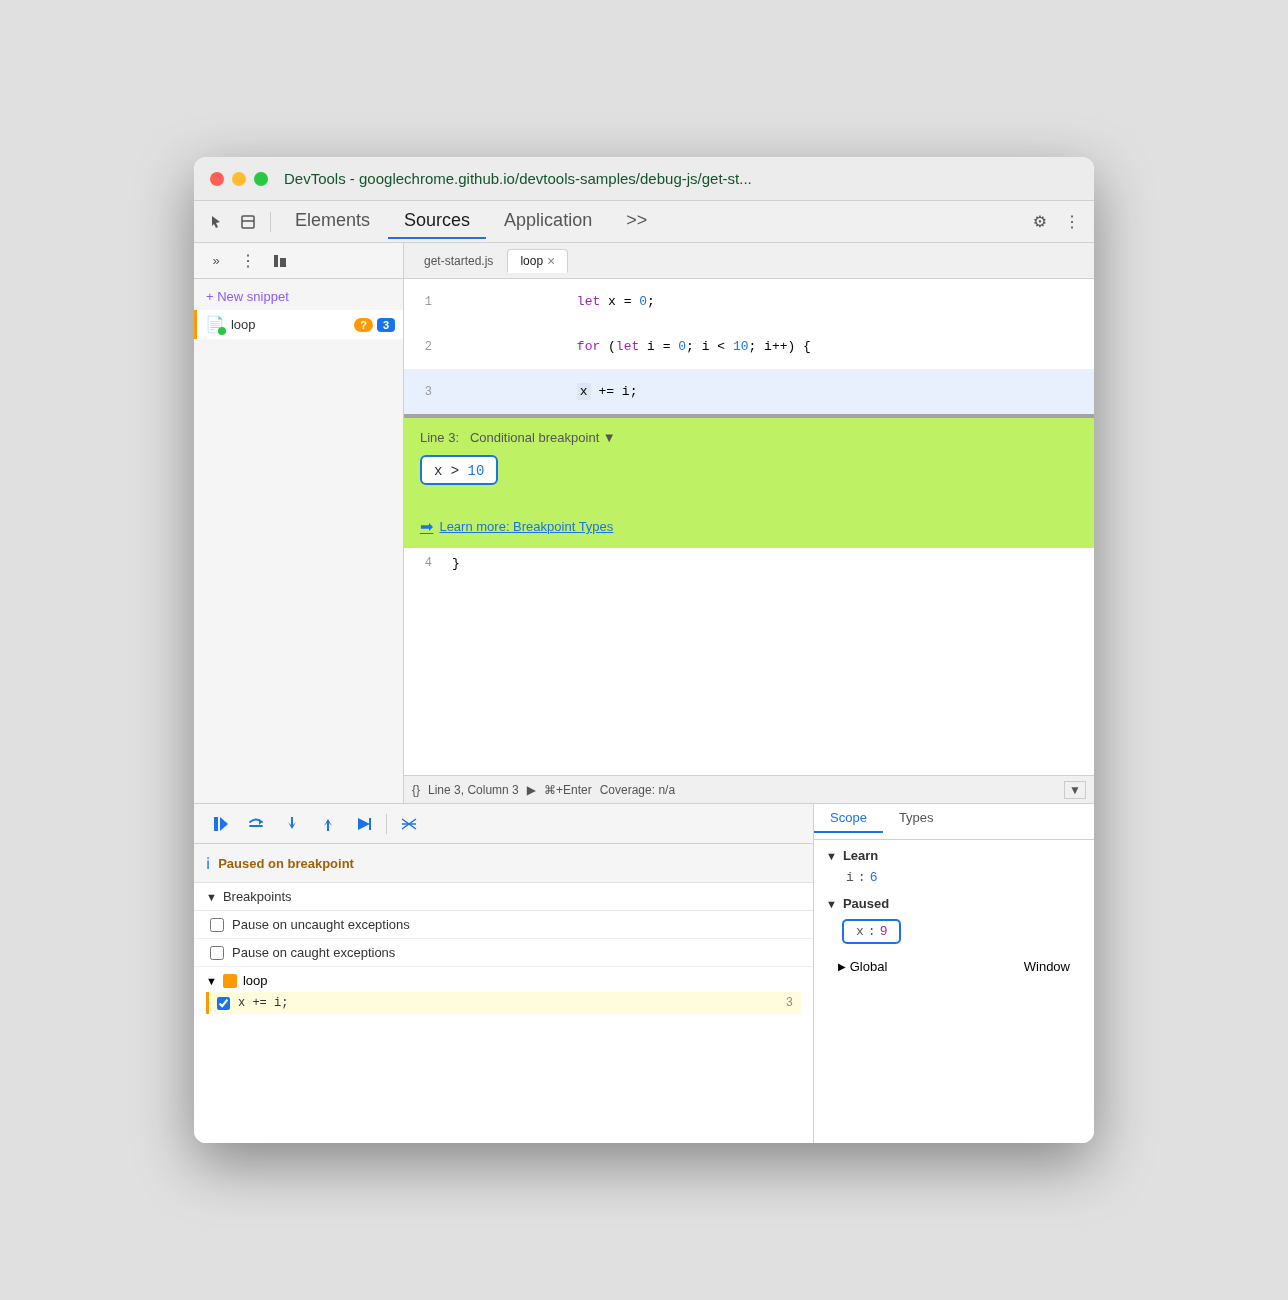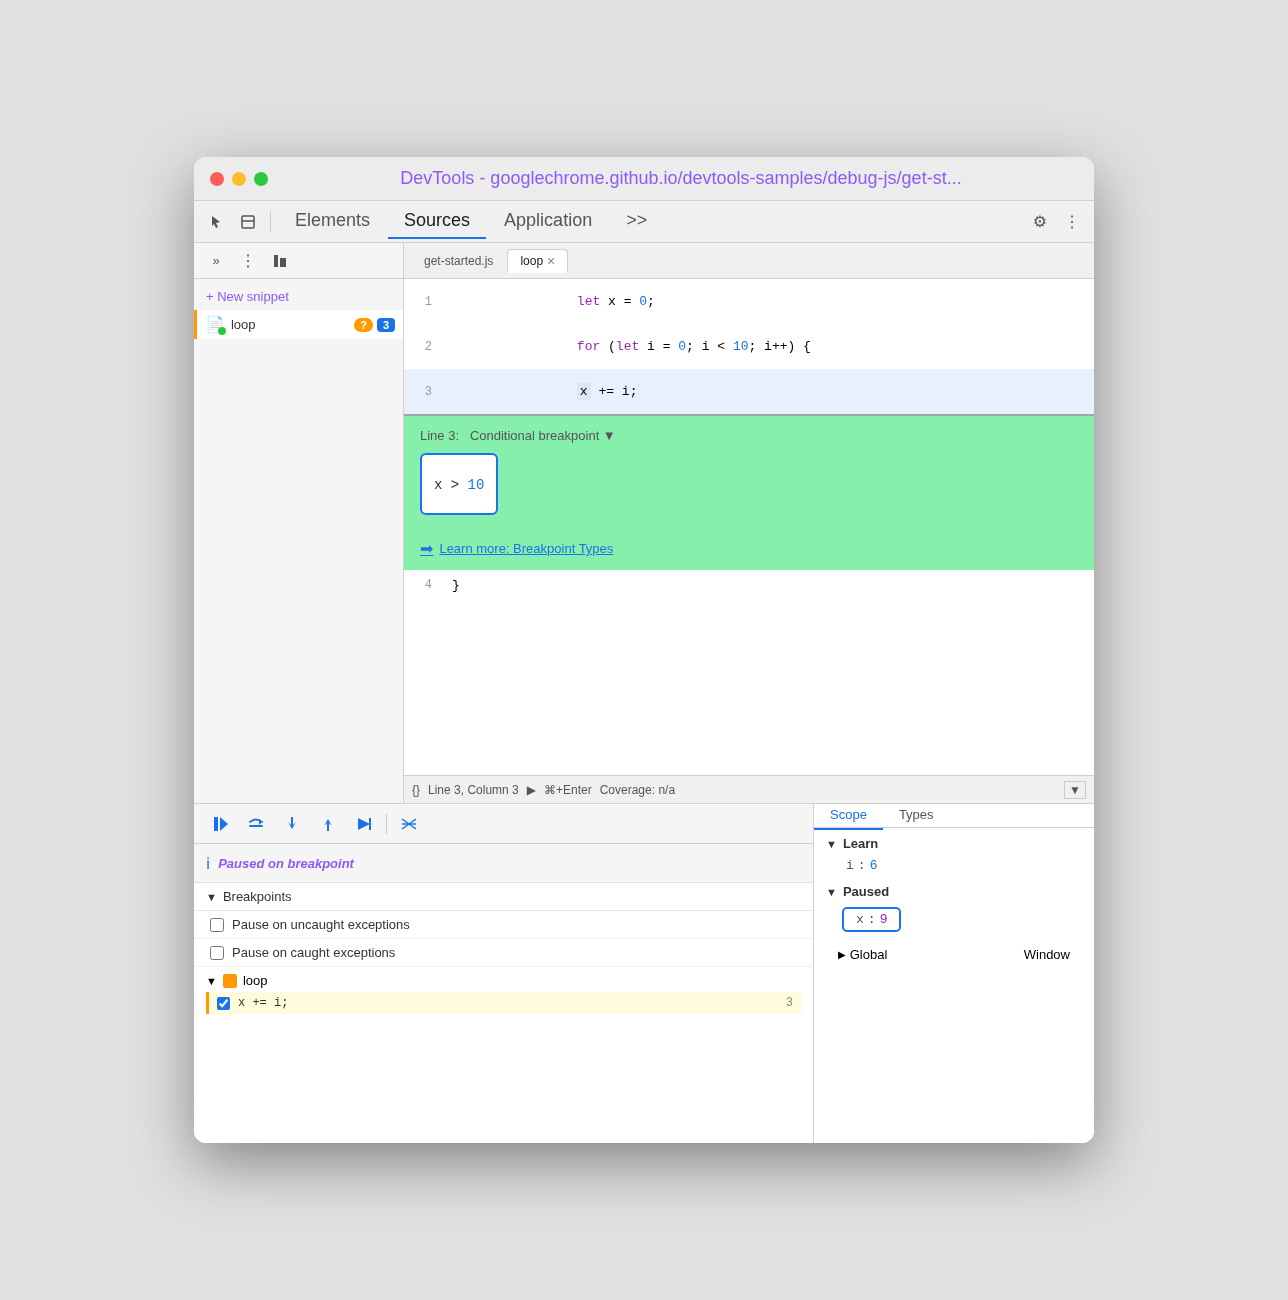--- a/index.html
+++ b/index.html
@@ -37,24 +37,23 @@
     }
     .tl {
       width: 14px;
       height: 14px;
       border-radius: 50%;
     }
     .tl-red { background: #ff5f57; }
     .tl-yellow { background: #febc2e; }
     .tl-green { background: #28c840; }
     .titlebar-title {
-      font-size: 18px;
-      color: #8b5cf6;
-      flex: 1;
-      text-align: center;
+      font-size: 15px;
+      color: #14532d;
+      flex: 1;
     }
 
     
     .main-toolbar {
       background: #f0f0f0;
       border-bottom: 1px solid #d0d0d0;
       height: 42px;
       display: flex;
       align-items: center;
       padding: 0 8px;
@@ -242,36 +241,36 @@
       flex-shrink: 0;
     }
     .line-content {
       flex: 1;
       padding: 0 8px;
       white-space: pre;
     }
 
     
     .breakpoint-popup {
-      background: #86efac;
-      border-top: 2px solid #a3a3a3;
+      background: #bef264;
+      border-top: 4px solid #a3a3a3;
       padding: 12px 16px;
     }
     .breakpoint-header {
       font-size: 13px;
       color: #555;
       margin-bottom: 10px;
     }
     .breakpoint-input-wrap {
       border: 2px solid #1a73e8;
       border-radius: 6px;
-      padding: 20px 12px;
+      padding: 4px 12px;
       background: white;
       display: inline-block;
-      margin-bottom: 12px;
+      margin-bottom: 20px;
     }
     .breakpoint-input {
       font-family: 'Courier New', monospace;
       font-size: 14px;
       color: #333;
       border: none;
       outline: none;
       background: transparent;
       min-width: 120px;
     }
@@ -355,22 +354,21 @@
       align-items: center;
       gap: 8px;
       font-size: 13px;
     }
     .info-icon {
       color: #1a73e8;
       font-size: 16px;
     }
     .paused-text {
       font-weight: bold;
-      color: #8b5cf6;
-      font-style: italic;
+      color: #a16207;
     }
 
     
     .section-header {
       padding: 6px 12px;
       font-size: 13px;
       color: #333;
       cursor: pointer;
       display: flex;
       align-items: center;
@@ -438,22 +436,22 @@
     
     .scope-panel {
       width: 280px;
       background: #fff;
       display: flex;
       flex-direction: column;
     }
     .scope-tabs {
       display: flex;
       border-bottom: 1px solid #d0d0d0;
-      height: 24px;
-      align-items: center;
+      height: 36px;
+      align-items: flex-start;
     }
     .scope-tab {
       padding: 6px 16px;
       font-size: 13px;
       color: #555;
       cursor: pointer;
       border-bottom: 2px solid transparent;
     }
     .scope-tab.active {
       color: #1a73e8;

